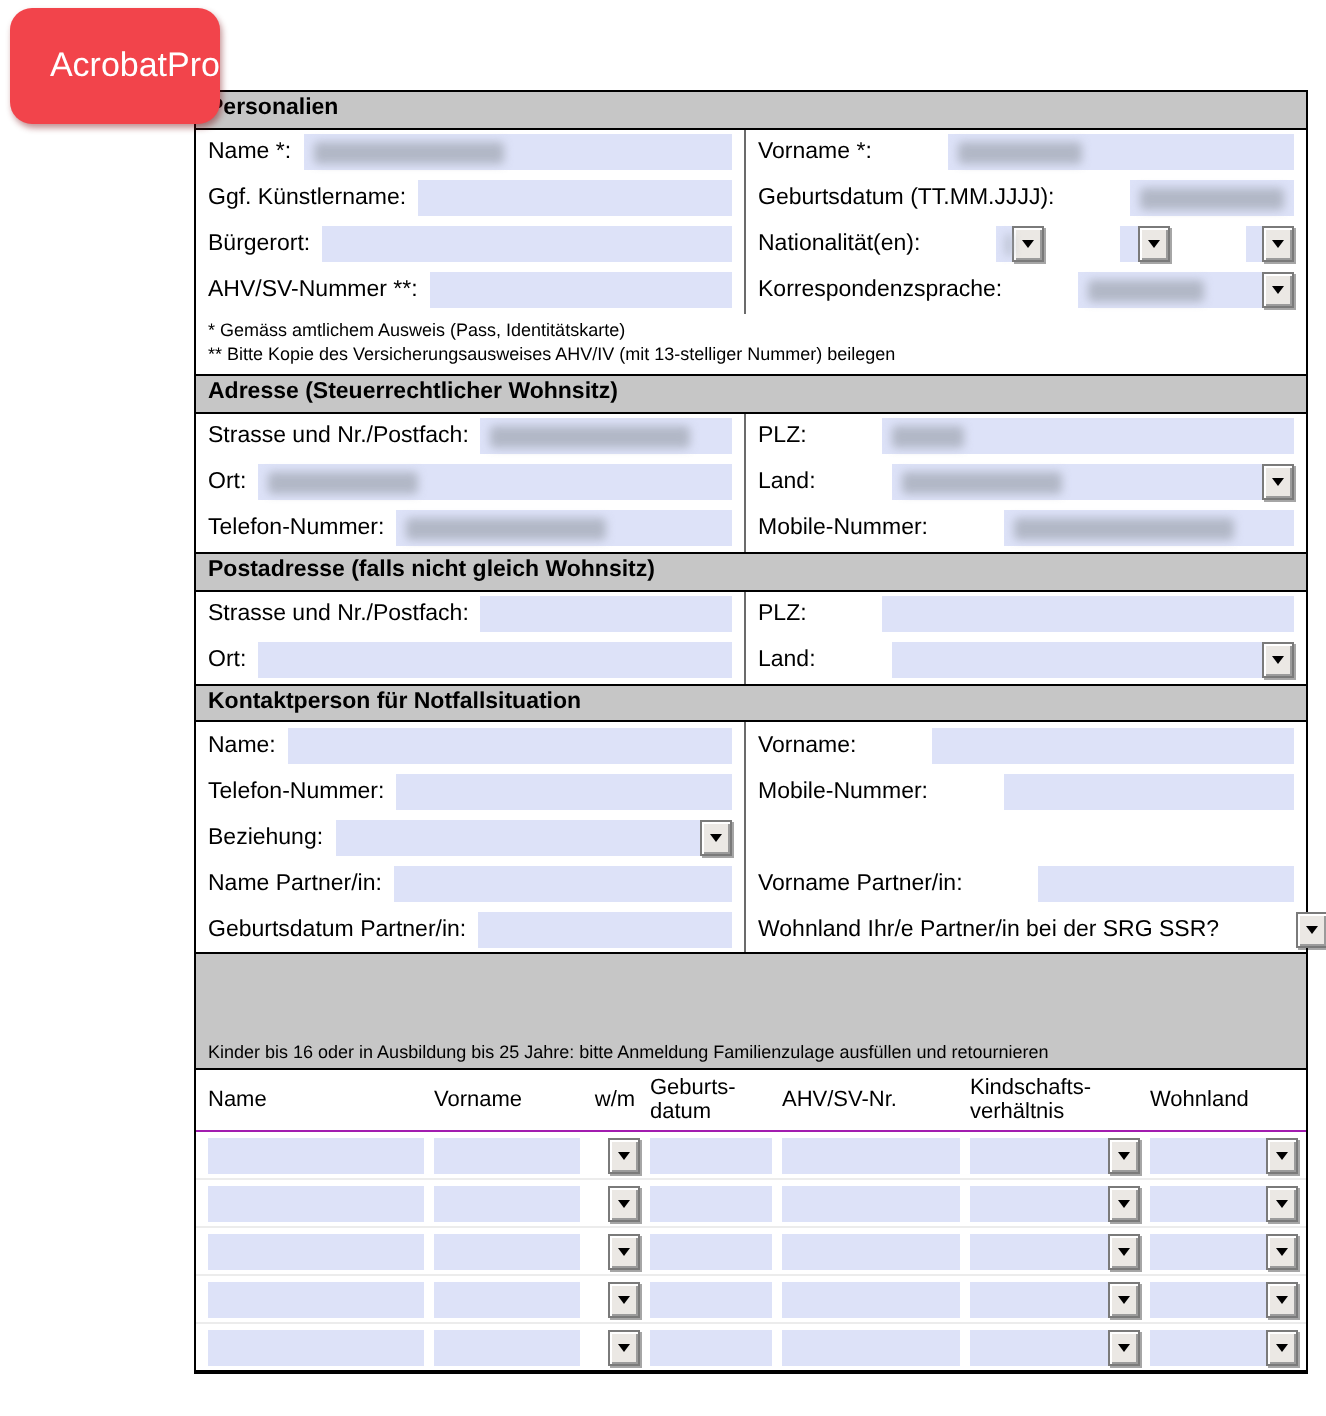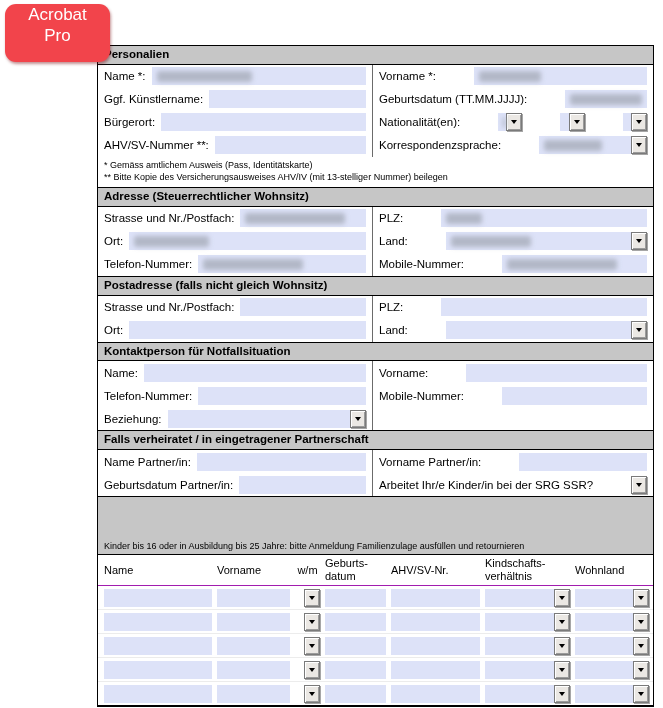--- a/index.html
+++ b/index.html
@@ -1,21 +1,21 @@
 <!DOCTYPE html>
 <html><head>
 <meta charset="utf-8">
 <style>
   html,body{margin:0;padding:0;}
   body{width:663px;height:708px;background:#fff;font-family:"Liberation Sans",sans-serif;color:#000;}
   .canvas{position:relative;width:663px;height:708px;background:#fff;overflow:hidden;}
 
   
   .badge{position:absolute;left:5px;top:4px;width:105px;height:58px;background:#f2444b;
-    border-radius:11px;display:flex;flex-direction:column;align-items:center;justify-content:flex-start;
+    border-radius:11px;display:flex;flex-direction:row;align-items:center;justify-content:flex-end;
     color:#fff;font-size:17px;line-height:1.25;box-shadow:1px 2px 3px rgba(120,10,15,.45);z-index:5;}
 
   
   .form{position:absolute;left:97px;top:45px;width:557px;border:1px solid #000;border-bottom-width:2px;
     background:#fff;box-sizing:border-box;}
 
   .sec-header{background:#c6c6c6;border-top:1px solid #000;border-bottom:1px solid #000;
     padding:2px 6px;font-weight:bold;font-size:11.5px;line-height:1.2;}
   .sec-header.first{border-top:none;}
   .sec-header .subtitle{font-weight:normal;font-size:9px;display:block;margin-top:42px;}
@@ -239,42 +239,39 @@
     <div class="row">
       <div class="half left">
         <span class="lbl">Beziehung:</span>
         <div class="field">
           <div class="dbtn"></div>
         </div>
       </div>
       <div class="half right"></div>
     </div>
 
-    <div class="sec-header">
-      <span>Falls verheiratet / in eingetragener Partnerschaft</span>
-    </div>
 
     <div class="row">
       <div class="half left">
         <span class="lbl">Name Partner/in:</span>
         <div class="field"></div>
       </div>
       <div class="half right">
         <span class="lbl">Vorname Partner/in:</span>
         <div class="field"></div>
       </div>
     </div>
 
     <div class="row">
       <div class="half left">
         <span class="lbl">Geburtsdatum Partner/in:</span>
         <div class="field"></div>
       </div>
       <div class="half right">
-        <span class="lbl">Arbeitet Ihr/e Kinder/in bei der SRG SSR?</span>
+        <span class="lbl">Wohnland Ihr/e Partner/in bei der SRG SSR?</span>
         <div class="field">
           <div class="dbtn"></div>
         </div>
       </div>
     </div>
 
     <div class="sec-header">
       <span class="subtitle">Kinder bis 16 oder in Ausbildung bis 25 Jahre: bitte Anmeldung Familienzulage ausfüllen und retournieren</span>
     </div>
 

